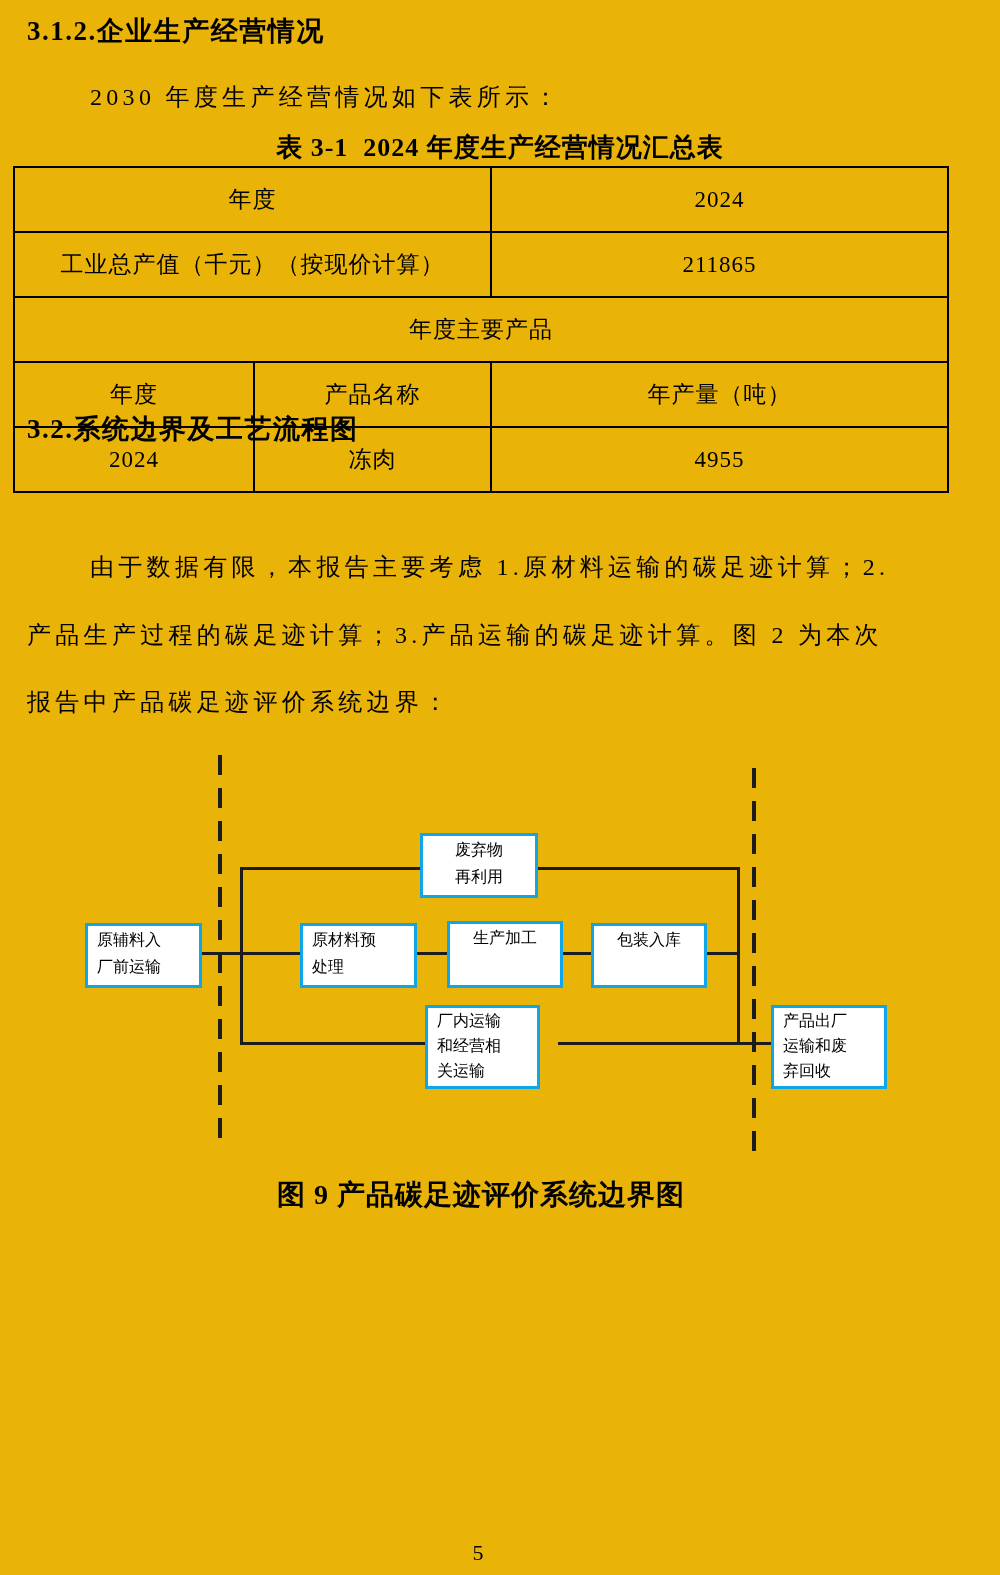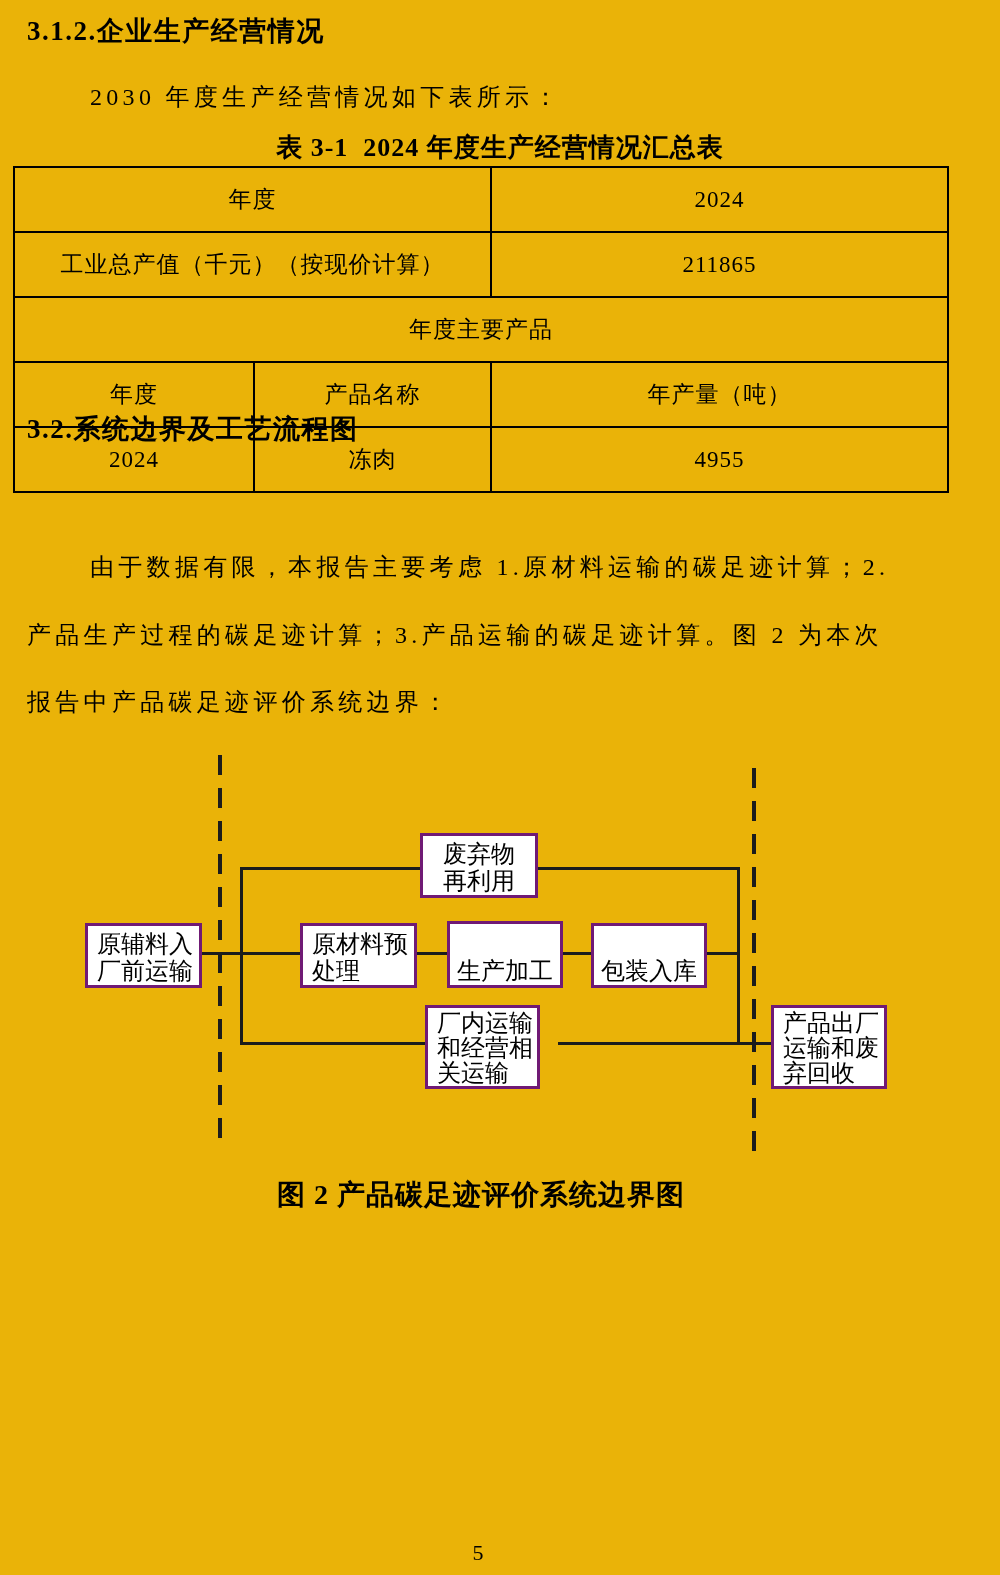--- a/index.html
+++ b/index.html
@@ -13,23 +13,23 @@
   .bodyline { font-size:24px; letter-spacing:4.3px; white-space:nowrap; }
   .tbl-caption { position:absolute; left:0; top:130px; width:1000px; text-align:center;
     font-weight:700; font-size:26px; letter-spacing:1px; }
   .doc-table { position:absolute; left:13px; top:166px; width:934px;
     border-collapse:collapse; table-layout:fixed; }
   .doc-table td { border:2px solid #000; text-align:center; vertical-align:middle;
     font-size:23px; padding:16px; letter-spacing:1px; }
   .dash-v { position:absolute; width:4px;
     background:repeating-linear-gradient(to bottom,#1c1c1c 0 20px,transparent 20px 33px); }
   .ln { position:absolute; background:#1c1c1c; }
-  .dbox { position:absolute; border:3px solid #701a75; background:#ffffff;
-    display:flex; flex-direction:column; justify-content:flex-end;
-    font-size:24px; line-height:27px; }
+  .dbox { position:absolute; border:3px solid #0ea5e9; background:#ffffff;
+    display:flex; flex-direction:column; justify-content:flex-start;
+    font-size:16px; line-height:27px; }
   .dbox.pad { padding-left:9px; align-items:flex-start;font-family:Liberation Serif, serif; }
   .dbox.ctr { align-items:center; text-align:center; }
   .dbox.tight { line-height:25px; }
   .fig-caption { position:absolute; left:0; top:1176px; width:962px; text-align:center;
     font-weight:700; font-size:28px; letter-spacing:1px; }
   .page-num { position:absolute; left:0; top:1540px; width:956px; text-align:center;
     font-size:22px; }
 </style>
 </head>
 <body>
@@ -112,17 +112,17 @@
     <span>厂内运输</span>
     <span>和经营相</span>
     <span>关运输</span>
   </div>
   <div class="dbox pad tight" style="left:771px; top:1005px; width:116px; height:84px;">
     <span>产品出厂</span>
     <span>运输和废</span>
     <span>弃回收</span>
   </div>
 
-  <div class="fig-caption">图 2 产品碳足迹评价系统边界图</div>
+  <div class="fig-caption">图 9 产品碳足迹评价系统边界图</div>
 
   <div class="page-num">5</div>
 
 </div>
 
 </body></html>

